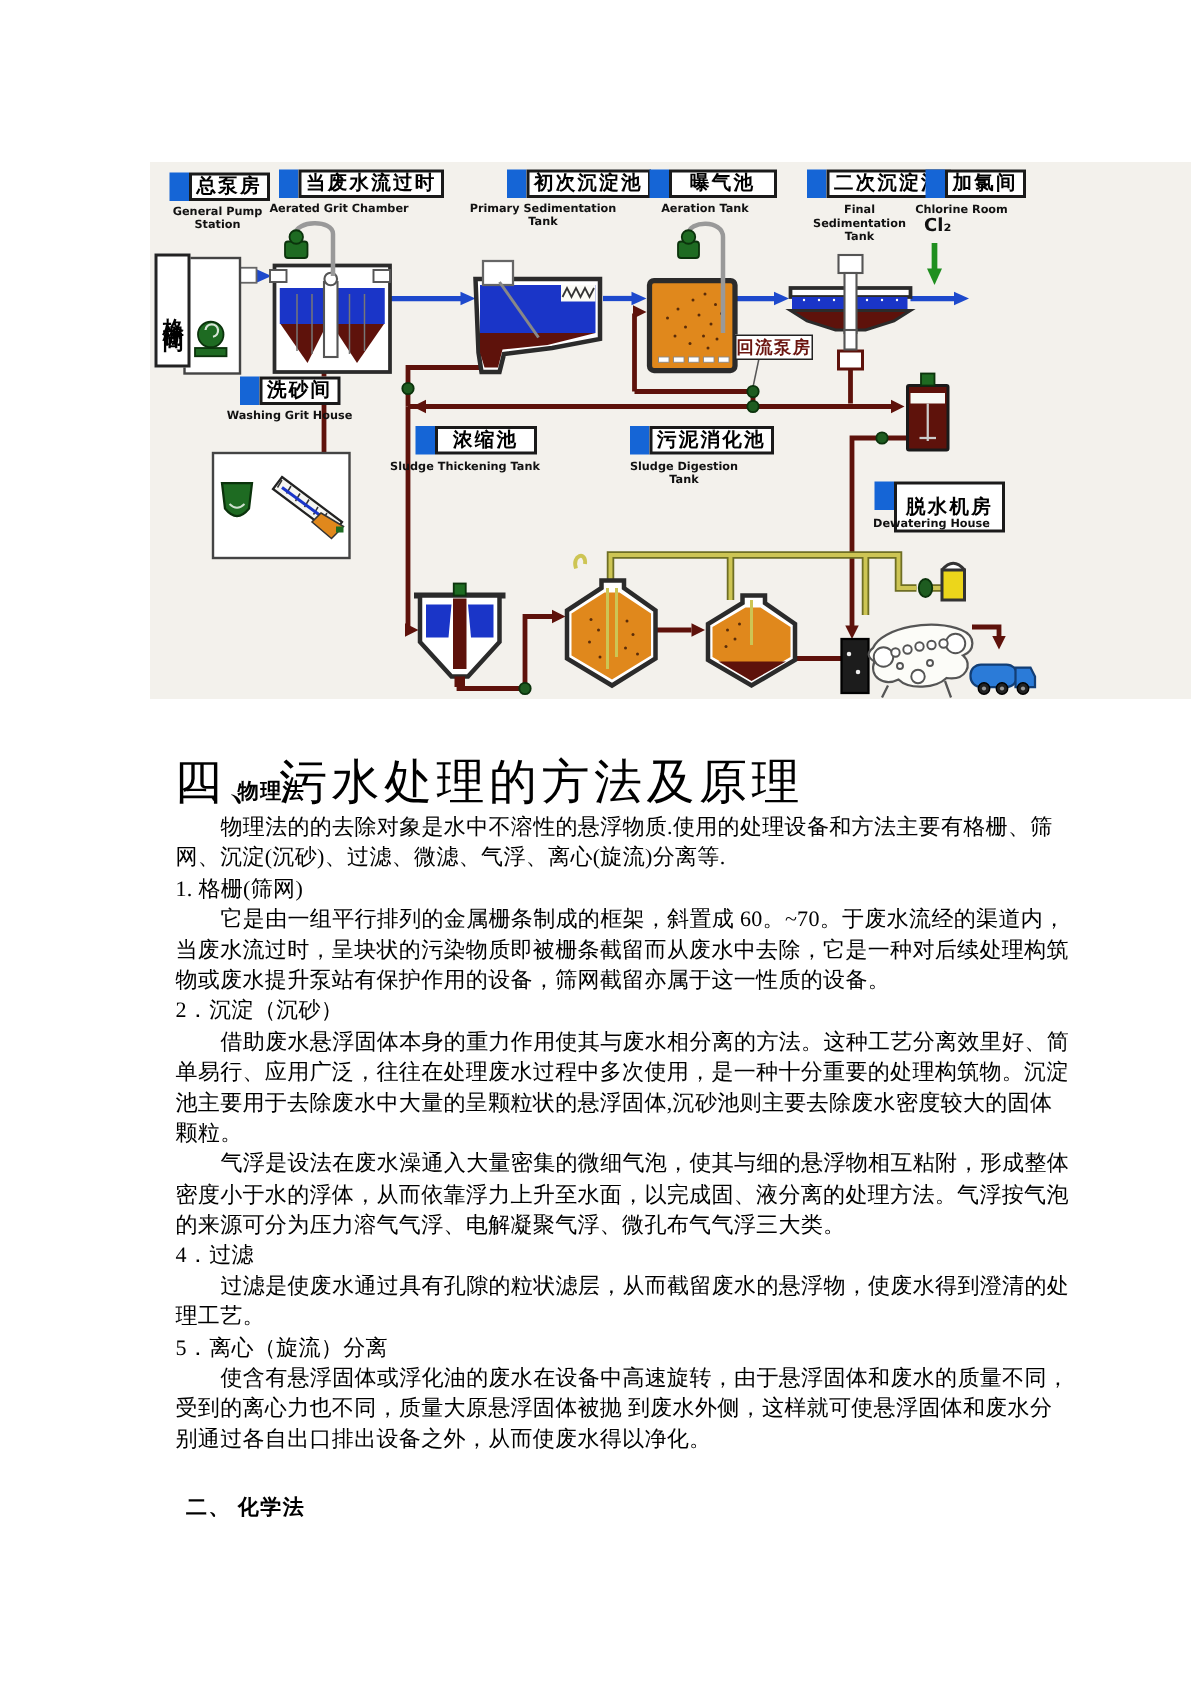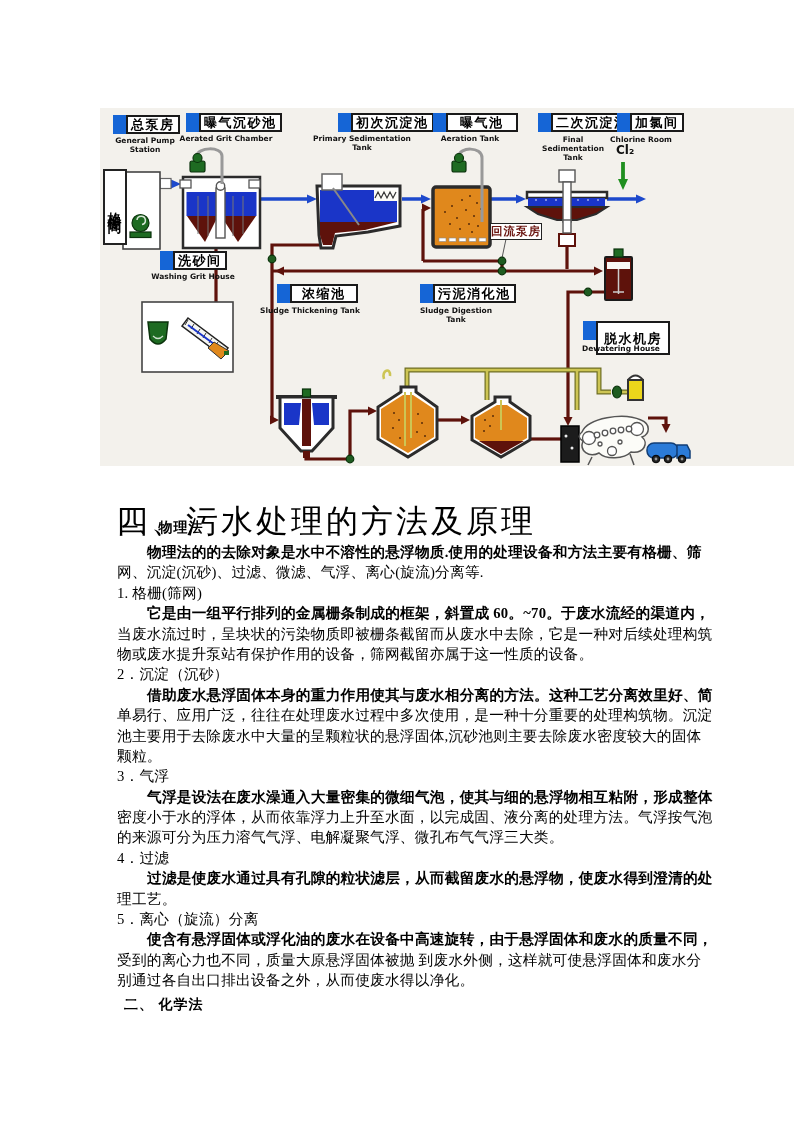--- a/index.html
+++ b/index.html
@@ -19,21 +19,21 @@
           writing-mode:vertical-lr;text-orientation:upright;text-align:center;
           display:flex;align-items:center;justify-content:center;}
   .rlabel{position:absolute;border:1.5px solid #222;background:#fff;color:#6b1510;
           font:bold 11.5px/13px "DejaVu Sans",sans-serif;padding:1px 0;letter-spacing:1px;white-space:nowrap;}
   .cl2{position:absolute;font:bold 12px/13px "DejaVu Sans",sans-serif;color:#111;}
   
   .heading{position:absolute;left:116px;top:500px;font-size:32px;letter-spacing:3px;white-space:nowrap;}
   .sec{position:absolute;font-size:14px;font-weight:bold;letter-spacing:1px;white-space:nowrap;}
   .bodytext{position:absolute;left:117px;top:542px;width:565px;}
   .ln{font-size:14.7px;line-height:20.4px;height:20.4px;white-space:nowrap;letter-spacing:0.2px;}
-  .ln.ind{padding-left:30px;font-weight:bold;}
+  .ln.ind{padding-left:30px;}
 </style>
 </head>
 <body>
 
 <div class="page">
 
   <div class="diagram">
     <svg width="597" height="358" viewBox="0 0 597 358">
 
       <g stroke="#1d49cc" stroke-width="3.5" fill="#1d49cc">
@@ -289,21 +289,21 @@
       <span class="sq"></span>
       <span class="tx">总泵房</span>
     </div>
     <div class="cap" style="left:5px;top:28px;width:80px">
       <div>General Pump</div>
       <div>Station</div>
     </div>
 
     <div class="dl" style="left:86px;top:5px">
       <span class="sq"></span>
-      <span class="tx">曝气沉砂池</span>
+      <span class="tx">当废水流过时</span>
     </div>
     <div class="cap" style="left:76px;top:26px;width:100px">Aerated Grit Chamber</div>
 
     <div class="dl" style="left:238px;top:5px">
       <span class="sq"></span>
       <span class="tx">初次沉淀池</span>
     </div>
     <div class="cap" style="left:208px;top:26px;width:108px">Primary Sedimentation Tank</div>
 
     <div class="dl" style="left:333px;top:5px">
@@ -365,21 +365,20 @@
     <div class="ln">网、沉淀(沉砂)、过滤、微滤、气浮、离心(旋流)分离等.</div>
     <div class="ln">1. 格栅(筛网)</div>
     <div class="ln ind">它是由一组平行排列的金属栅条制成的框架，斜置成 60。~70。于废水流经的渠道内，</div>
     <div class="ln">当废水流过时，呈块状的污染物质即被栅条截留而从废水中去除，它是一种对后续处理构筑</div>
     <div class="ln">物或废水提升泵站有保护作用的设备，筛网截留亦属于这一性质的设备。</div>
     <div class="ln">2．沉淀（沉砂）</div>
     <div class="ln ind">借助废水悬浮固体本身的重力作用使其与废水相分离的方法。这种工艺分离效里好、简</div>
     <div class="ln">单易行、应用广泛，往往在处理废水过程中多次使用，是一种十分重要的处理构筑物。沉淀</div>
     <div class="ln">池主要用于去除废水中大量的呈颗粒状的悬浮固体,沉砂池则主要去除废水密度较大的固体</div>
     <div class="ln">颗粒。</div>
-    <div class="ln">3．气浮</div>
     <div class="ln ind">气浮是设法在废水澡通入大量密集的微细气泡，使其与细的悬浮物相互粘附，形成整体</div>
     <div class="ln">密度小于水的浮体，从而依靠浮力上升至水面，以完成固、液分离的处理方法。气浮按气泡</div>
     <div class="ln">的来源可分为压力溶气气浮、电解凝聚气浮、微孔布气气浮三大类。</div>
     <div class="ln">4．过滤</div>
     <div class="ln ind">过滤是使废水通过具有孔隙的粒状滤层，从而截留废水的悬浮物，使废水得到澄清的处</div>
     <div class="ln">理工艺。</div>
     <div class="ln">5．离心（旋流）分离</div>
     <div class="ln ind">使含有悬浮固体或浮化油的废水在设备中高速旋转，由于悬浮固体和废水的质量不同，</div>
     <div class="ln">受到的离心力也不同，质量大原悬浮固体被抛 到废水外侧，这样就可使悬浮固体和废水分</div>
     <div class="ln">别通过各自出口排出设备之外，从而使废水得以净化。</div>

